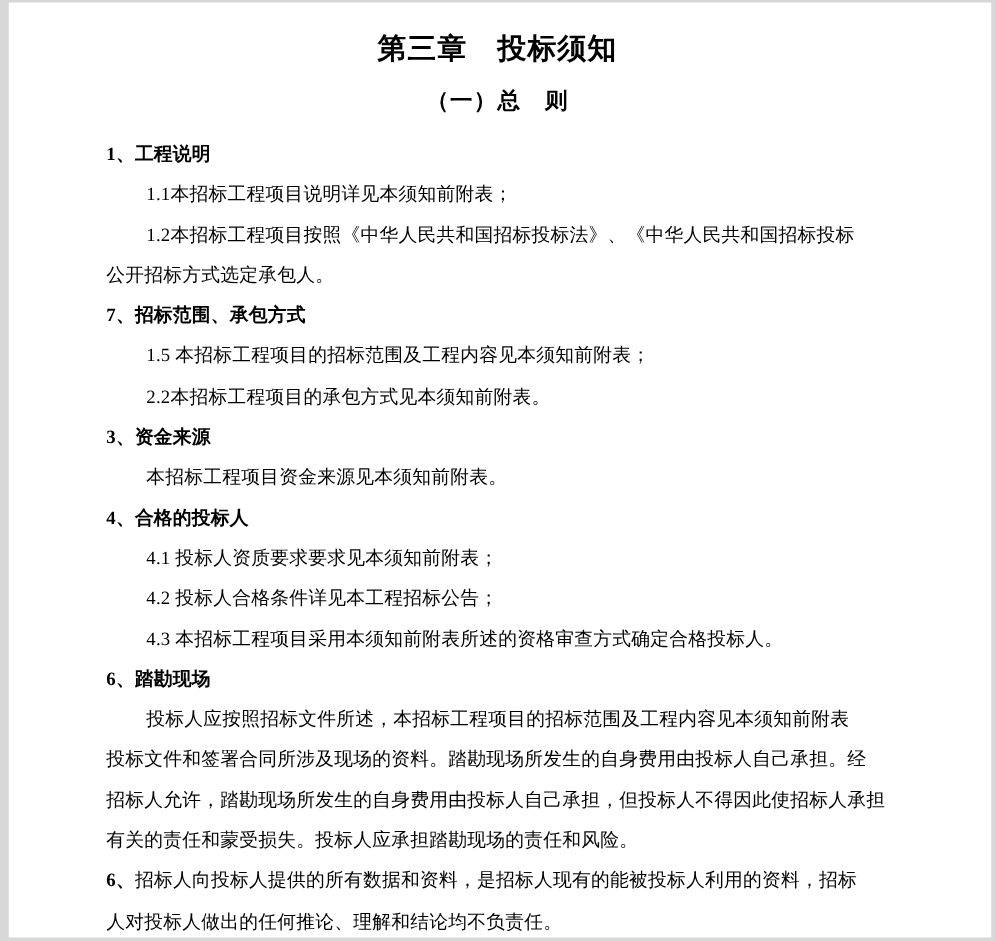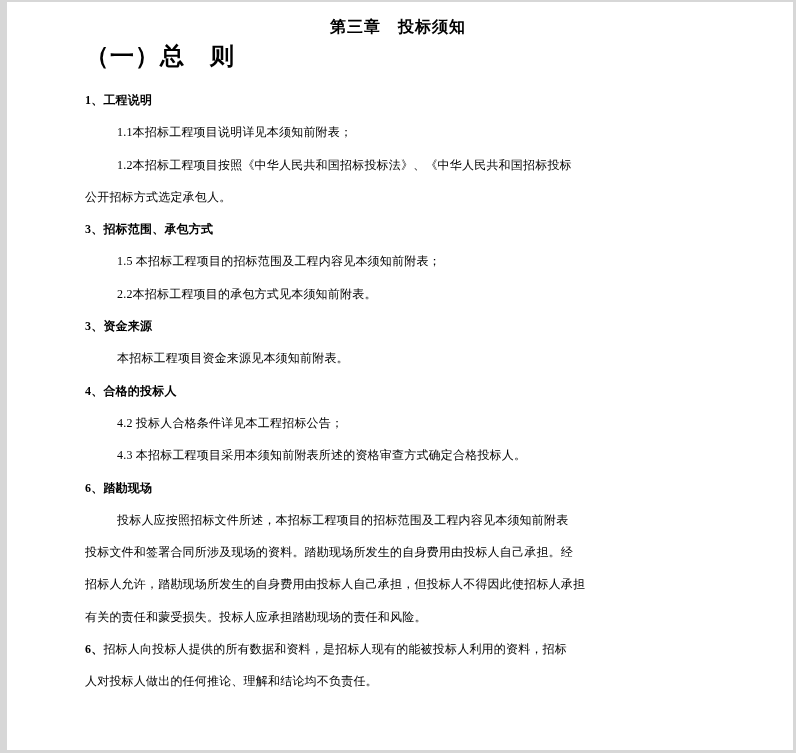--- a/index.html
+++ b/index.html
@@ -16,42 +16,42 @@
     position: absolute;
     left: 7px;
     top: 2px;
     right: 3px;
     bottom: 3px;
     background: #ffffff;
     box-sizing: border-box;
     padding: 10px 82px 0 78px;
   }
   .title {
-    margin: 0;
-    font-size: 16px;
+    margin: 12px;
+    font-size: 23px;
     font-weight: bold;
     text-align: center;
     line-height: 30px;
     letter-spacing: 1px;
     white-space: nowrap;
   }
   .subtitle {
     margin: 0;
-    font-size: 24px;
+    font-size: 18px;
     font-weight: bold;
-    text-align: left;
+    text-align: center;
     line-height: 29px;
     letter-spacing: 1px;
     white-space: nowrap;
   }
   .body-text {
     margin-top: 13px;
   }
   .line {
-    font-size: 12px;
+    font-size: 15px;
     line-height: 32.3px;
     white-space: nowrap;
     letter-spacing: 0.2px;
   }
   .heading {
     font-weight: bold;
   }
   .indent {
     padding-left: 32px;
   }
@@ -66,28 +66,29 @@
 
   <h1 class="title">第三章　投标须知</h1>
   <h2 class="subtitle">（一）总　则</h2>
 
   <div class="body-text">
     <div class="line heading">1、工程说明</div>
     <div class="line indent">1.1本招标工程项目说明详见本须知前附表；</div>
     <div class="line indent">1.2本招标工程项目按照《中华人民共和国招标投标法》、《中华人民共和国招标投标</div>
     <div class="line">公开招标方式选定承包人。</div>
 
-    <div class="line heading">3、招标范围、承包方式</div>
+    <div class="line heading">7、招标范围、承包方式</div>
     <div class="line indent">1.5 本招标工程项目的招标范围及工程内容见本须知前附表；</div>
     <div class="line indent">2.2本招标工程项目的承包方式见本须知前附表。</div>
 
     <div class="line heading">3、资金来源</div>
     <div class="line indent">本招标工程项目资金来源见本须知前附表。</div>
 
     <div class="line heading">4、合格的投标人</div>
+    <div class="line indent">4.1 投标人资质要求要求见本须知前附表；</div>
     <div class="line indent">4.2 投标人合格条件详见本工程招标公告；</div>
     <div class="line indent">4.3 本招标工程项目采用本须知前附表所述的资格审查方式确定合格投标人。</div>
 
     <div class="line heading">6、踏勘现场</div>
     <div class="line indent">投标人应按照招标文件所述，本招标工程项目的招标范围及工程内容见本须知前附表</div>
     <div class="line">投标文件和签署合同所涉及现场的资料。踏勘现场所发生的自身费用由投标人自己承担。经</div>
     <div class="line">招标人允许，踏勘现场所发生的自身费用由投标人自己承担，但投标人不得因此使招标人承担</div>
     <div class="line">有关的责任和蒙受损失。投标人应承担踏勘现场的责任和风险。</div>
 
     <div class="line"><span class="bold">6、</span><span>招标人向投标人提供的所有数据和资料，是招标人现有的能被投标人利用的资料，招标</span></div>

